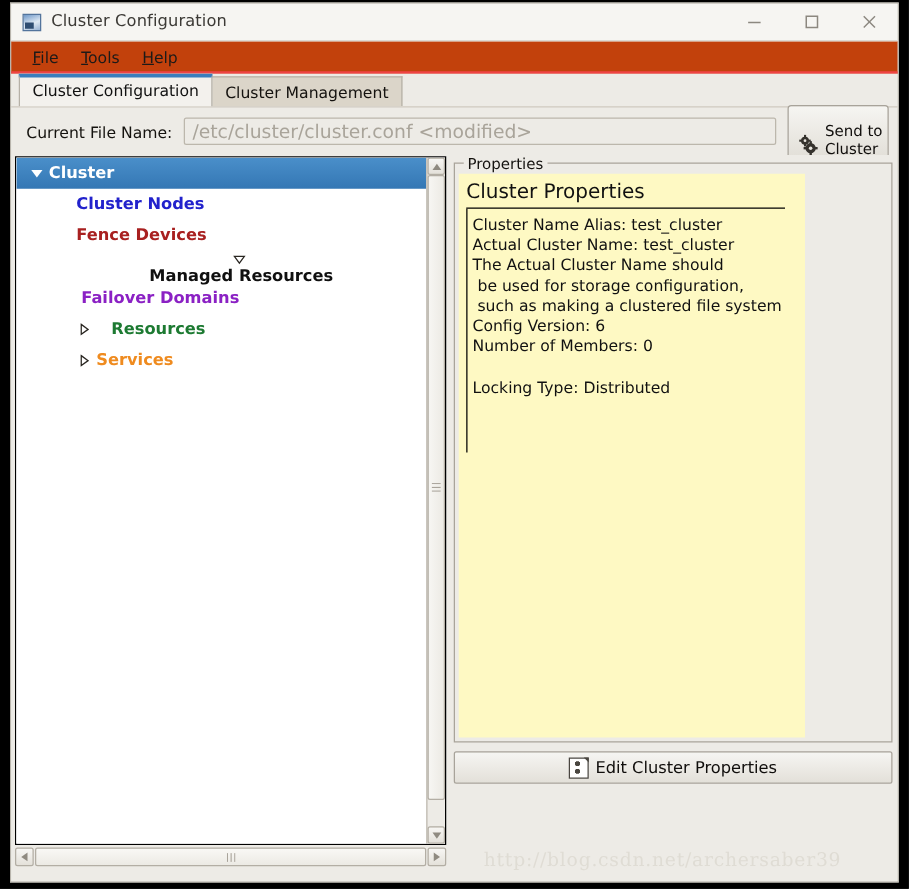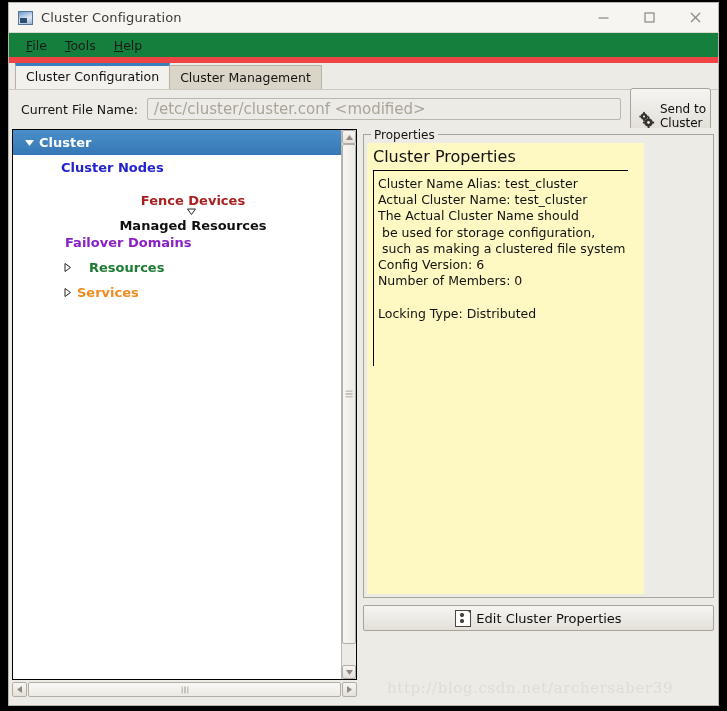--- a/index.html
+++ b/index.html
@@ -72,25 +72,25 @@
   }
   #btn-min { right: 92px; }
   #btn-max { right: 46px; }
   #btn-close { right: 0px; }
   .winbtn svg { display:block; }
 
   
   #menubar {
     height: 24px;
     min-height: 24px;
-    background: #15803d;
+    background: #c2410c;
     display: flex;
     align-items: center;
     padding-left: 8px;
-    border-bottom: 6px solid #ef4444;
+    border-bottom: 2px solid #ef4444;
   }
   .menu-item {
     padding: 2px 9px;
     font-size: 12.5px;
     color: #1c1a18;
   }
   .menu-item u { text-decoration: underline; }
 
   
   #tabstrip {
@@ -496,21 +496,21 @@
                   <svg width="11" height="11" viewBox="0 0 11 11">
                     <polygon points="1,3 10,3 5.5,9" fill="#ffffff"></polygon>
                   </svg>
                 </span>
                 <span>Cluster</span>
               </div>
               <div class="tree-row" style="padding-left: 32px; color: rgb(34, 34, 204);">
                 <span class="tw-spacer"></span>
                 <span>Cluster Nodes</span>
               </div>
-              <div class="tree-row" style="padding-left: 32px; color: rgb(168, 32, 32); flex-direction: column;">
+              <div class="tree-row" style="padding-left: 32px; color: rgb(168, 32, 32);">
                 <span class="tw-spacer"></span>
                 <span>Fence Devices</span>
               </div>
               <div class="tree-row" style="padding-left: 32px; color: rgb(16, 16, 16); flex-direction: column;">
                 <span class="twisty">
                   <svg width="11" height="11" viewBox="0 0 11 11">
                     <polygon points="1.5,3 9.5,3 5.5,8.5" fill="none" stroke="#2a2722" stroke-width="1"></polygon>
                   </svg>
                 </span>
                 <span>Managed Resources</span>

